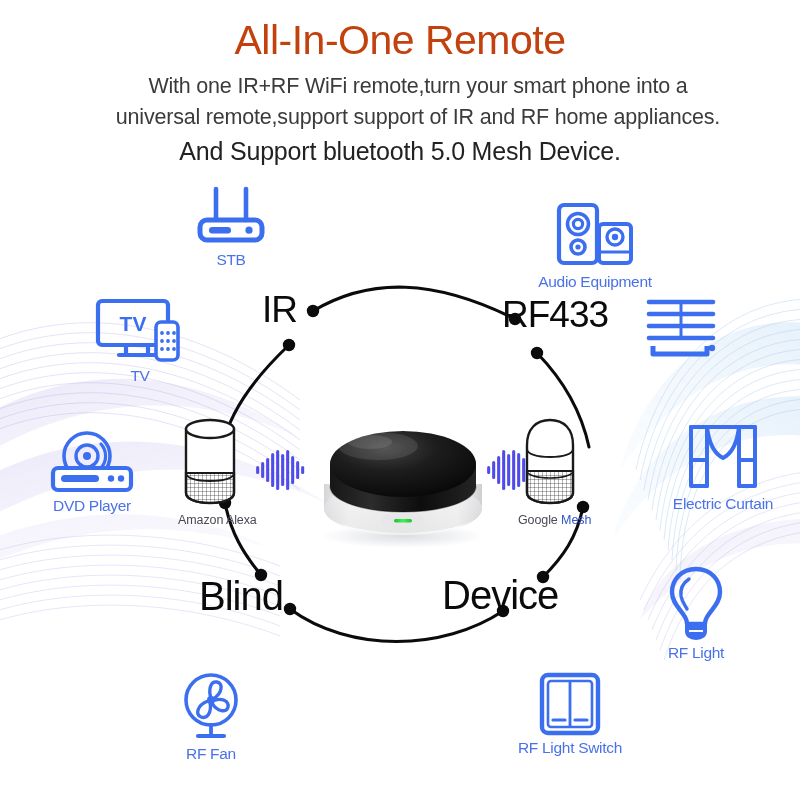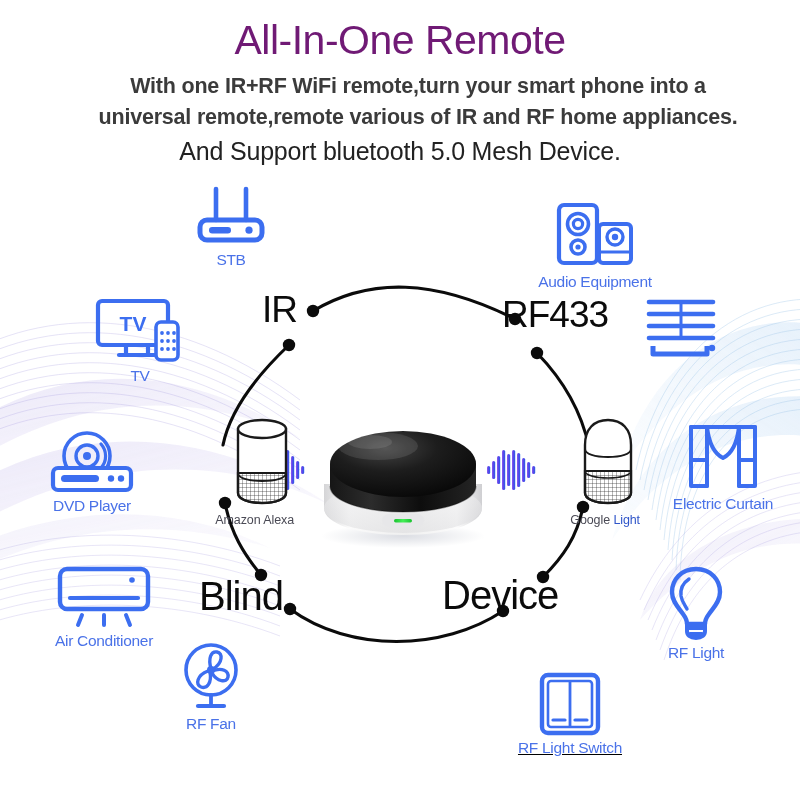--- a/index.html
+++ b/index.html
@@ -24,30 +24,30 @@
   
   #header {
     position: absolute; left: 0; top: 0;
     width: 800px;
     text-align: center;
     z-index: 5;
   }
   #title {
     font-size: 41px;
     font-weight: 500;
-    color: #701a75;
+    color: #c2410c;
     letter-spacing: -0.5px;
     margin: 18px 0 0 0;
     line-height: 1.08;
   }
   .sub-line {
     font-size: 21.5px;
     color: #3b3b3b;
     line-height: 1.44;
-    font-weight: 700;
+    font-weight: 400;
     letter-spacing: -0.2px;
     padding-left: 36px;
   }
   #subtitle { margin-top: 9px; }
   #bt-line {
     font-size: 25px;
     color: #222222;
     margin-top: 4px;
     letter-spacing: -0.2px;
   }
@@ -78,21 +78,21 @@
     left: 310px; top: 408px;
     width: 186px; height: 140px;
     z-index: 9;
   }
   
   .soundwave { position: absolute; z-index: 8; }
   #sw-left  { left: 256px; top: 448px; }
   #sw-right { left: 487px; top: 448px; }
 
   
-  .speaker { position: absolute; z-index: 8; text-align: right; }
+  .speaker { position: absolute; z-index: 8; text-align: left; }
   #speaker-alexa { left: 178px; top: 415px; width: 116px; }
   #speaker-google { left: 518px; top: 415px; width: 122px; }
   .speaker-name {
     font-size: 12.5px;
     color: #4a4a55;
     margin-top: 2px;
     letter-spacing: -0.1px;
     white-space: nowrap;
   }
   .speaker-name .hl { color: #2f55c9; }
@@ -111,22 +111,22 @@
     white-space: nowrap;
     line-height: 1.1;
     text-align: center;
   }
   .device-icon { display: block; margin: 0 auto; }
 
   #dev-stb        { left: 176px; top: 186px; width: 110px; }
   #dev-tv         { left: 78px;  top: 298px; width: 124px; }
   #dev-dvd        { left: 22px;  top: 430px; width: 140px; }
   #dev-ac         { left: 18px;  top: 565px; width: 172px; }
-  #dev-fan        { left: 155px; top: 642px; width: 112px; }
-  #dev-switch     { left: 495px; top: 672px; width: 150px; text-decoration: underline; }
+  #dev-fan        { left: 155px; top: 672px; width: 112px; }
+  #dev-switch     { left: 495px; top: 672px; width: 150px; }
   #dev-audio      { left: 520px; top: 202px; width: 150px; }
   #dev-blind      { left: 590px; top: 296px; width: 182px; }
   #dev-curtain    { left: 648px; top: 422px; width: 150px; }
   #dev-light      { left: 640px; top: 565px; width: 112px; }
 </style>
 </head>
 <body>
 
 <div id="stage">
 
@@ -204,21 +204,21 @@
       <path d="M830,510 C750,512 688,554 656,640"></path>
       <path d="M830,520 C750,522 690,564 660,650"></path>
       <path d="M830,530 C750,532 692,574 664,660"></path>
     </g>
   </svg>
 
   <div id="header">
     <h1 id="title">All-In-One Remote</h1>
     <div id="subtitle">
       <div class="sub-line">With one IR+RF WiFi remote,turn your smart phone into a</div>
-      <div class="sub-line">universal remote,remote various of IR and RF home appliances.</div>
+      <div class="sub-line">universal remote,support support of IR and RF home appliances.</div>
     </div>
     <div id="bt-line">And Support bluetooth 5.0 Mesh Device.</div>
   </div>
 
   <svg id="ring-svg" viewBox="0 0 430 380" xmlns="http://www.w3.org/2000/svg">
     <g stroke="#0b0b0b" stroke-width="3.1" fill="none" stroke-linecap="round">
 
       <path d="M128,36 C185,2 250,4 330,44"></path>
 
       <path d="M104,70 C64,108 44,140 38,170"></path>
@@ -360,21 +360,21 @@
         </pattern>
       </defs>
 
       <path d="M9,30 C9,14 18,5 32,5 C46,5 55,14 55,30 L55,78 C55,84 45,88 32,88 C19,88 9,84 9,78 Z" fill="#ffffff" stroke="#1a1a1a" stroke-width="2.4"></path>
 
       <path d="M9,56 L9,78 C9,84 19,88 32,88 C45,88 55,84 55,78 L55,56 Z" fill="url(#meshG)" stroke="#1a1a1a" stroke-width="2.2"></path>
 
       <path d="M9,34 C9,39 19,42 32,42 C45,42 55,39 55,34" fill="none" stroke="#1a1a1a" stroke-width="1.9"></path>
       <path d="M9,56 C9,60 19,63 32,63 C45,63 55,60 55,56" fill="none" stroke="#1a1a1a" stroke-width="1.6"></path>
     </svg>
-    <div class="speaker-name"><span>Google </span><span class="hl">Light</span></div>
+    <div class="speaker-name"><span>Google </span><span class="hl">Mesh</span></div>
   </div>
 
   <div class="device" id="dev-stb">
     <svg class="device-icon" width="68" height="62" viewBox="0 0 68 62" xmlns="http://www.w3.org/2000/svg">
       <g stroke="#3c6ef0" stroke-width="4.6" fill="none" stroke-linecap="round">
         <path d="M19,3 L19,34"></path>
         <path d="M49,3 L49,34"></path>
       </g>
       <rect x="3" y="34" width="62" height="20" rx="7" fill="none" stroke="#3c6ef0" stroke-width="5"></rect>
       <rect x="12" y="41" width="22" height="6.5" rx="3.2" fill="#3c6ef0"></rect>
@@ -415,33 +415,20 @@
       <circle cx="38" cy="26" r="4" fill="#3c6ef0"></circle>
       <path d="M52,14 A18,18 0 0,1 52,38" fill="none" stroke="#3c6ef0" stroke-width="3.2" stroke-linecap="round"></path>
       <rect x="4" y="38" width="78" height="22" rx="5" fill="#ffffff" stroke="#3c6ef0" stroke-width="4.2"></rect>
       <rect x="12" y="45" width="38" height="7" rx="3.5" fill="#3c6ef0"></rect>
       <circle cx="62" cy="48.5" r="3.2" fill="#3c6ef0"></circle>
       <circle cx="72" cy="48.5" r="3.2" fill="#3c6ef0"></circle>
     </svg>
     <div class="device-label">DVD Player</div>
   </div>
 
-  <div class="device" id="dev-ac">
-    <svg class="device-icon" width="96" height="64" viewBox="0 0 96 64" xmlns="http://www.w3.org/2000/svg">
-      <rect x="4" y="4" width="88" height="40" rx="7" fill="none" stroke="#3c6ef0" stroke-width="4.4"></rect>
-      <path d="M14,33 L82,33" stroke="#3c6ef0" stroke-width="4.2" stroke-linecap="round"></path>
-      <circle cx="76" cy="15" r="2.8" fill="#3c6ef0"></circle>
-      <g stroke="#3c6ef0" stroke-width="4" stroke-linecap="round">
-        <path d="M26,50 L22,60"></path>
-        <path d="M48,50 L48,60"></path>
-        <path d="M70,50 L74,60"></path>
-      </g>
-    </svg>
-    <div class="device-label">Air Conditioner</div>
-  </div>
 
   <div class="device" id="dev-fan">
     <svg class="device-icon" width="66" height="70" viewBox="0 0 66 70" xmlns="http://www.w3.org/2000/svg">
       <circle cx="33" cy="28" r="25" fill="none" stroke="#3c6ef0" stroke-width="3.6"></circle>
       <g fill="none" stroke="#3c6ef0" stroke-width="3.4" stroke-linecap="round">
         <path d="M33,27 C30,16 33,9 39,10 C45,11 45,21 35,27"></path>
         <path d="M34,29 C44,25 51,29 50,35 C49,41 39,40 34,31"></path>
         <path d="M32,30 C34,41 29,47 23,45 C17,43 19,33 30,29"></path>
       </g>
       <circle cx="33" cy="28" r="4" fill="#3c6ef0"></circle>

